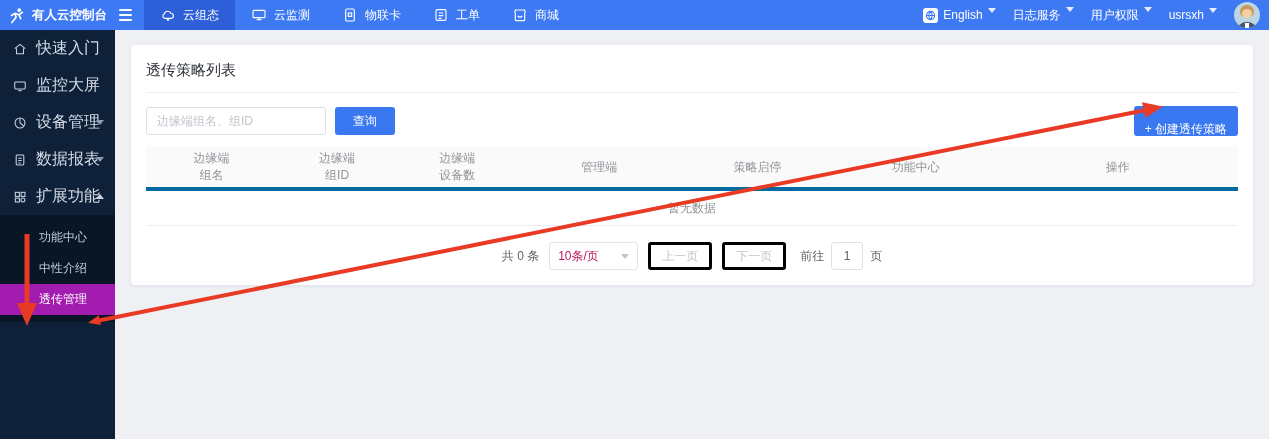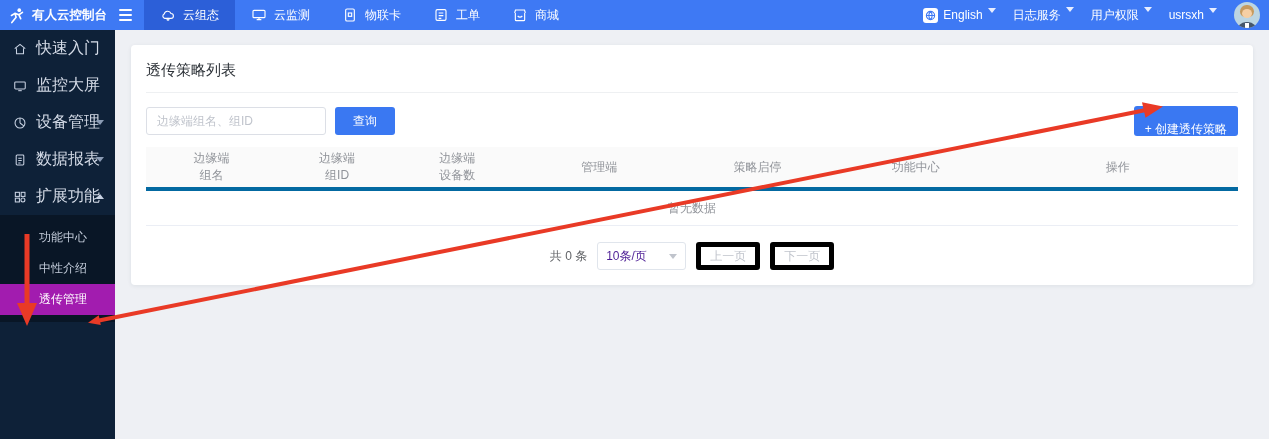--- a/index.html
+++ b/index.html
@@ -43,23 +43,23 @@
   .card-title { font-size:15px; color:#2d3238; padding:16px 0 12px; border-bottom:1px solid #eef0f2; }
   .toolbar { display:flex; align-items:center; margin:13px 0 11px; }
   .search-input { width:180px; height:28px; border:1px solid #dcdfe6; border-radius:3px; padding:0 10px; font-size:12px; color:#606266; outline:none; }
   .search-input::placeholder { color:#c0c4cc; }
   .btn-primary { background:#3a78f2; color:#fff; border:none; border-radius:3px; height:28px; padding:0 18px; font-size:12px; margin-left:9px; cursor:pointer; }
   .btn-create { margin-left:auto; background:#3a78f2; color:#fff; border:none; border-radius:3px; height:26px; padding:15px 11px; font-size:12px; cursor:pointer; }
   .thead { display:grid; grid-template-columns:12% 11% 11% 15% 14% 15% 22%; background:#fafafa; border-bottom:4px solid #0369a1; }
   .th { min-height:40px; display:flex; flex-direction:column; align-items:center; justify-content:center; font-size:12px; color:#909399; line-height:17px; padding:3px 0; }
   .empty-row { height:35px; display:flex; align-items:center; justify-content:center; font-size:12px; color:#909399; border-bottom:1px solid #ebeef5; }
   .pagination { display:flex; align-items:center; justify-content:center; gap:10px; margin-top:16px; font-size:12px; color:#606266; }
-  .page-select { width:89px; height:28px; border:1px solid #e0e5ec; border-radius:3px; display:flex; align-items:center; justify-content:space-between; padding:0 8px; color:#4c1d95; cursor:pointer; background:#fff; }
+  .page-select { width:89px; height:28px; border:1px solid #e0e5ec; border-radius:3px; display:flex; align-items:center; justify-content:space-between; padding:0 8px; color:#be185d; cursor:pointer; background:#fff; }
   .caret-g { width:0; height:0; border-left:4px solid transparent; border-right:4px solid transparent; border-top:5px solid #c0c4cc; }
-  .page-btn { width:64px; height:28px; border:5px solid #000000; border-radius:3px; background:#fff; color:#c0c4cc; font-size:12px; cursor:default; }
+  .page-btn { width:64px; height:28px; border:3px solid #000000; border-radius:3px; background:#fff; color:#c0c4cc; font-size:12px; cursor:default; }
   .goto { display:flex; align-items:center; gap:7px; margin-left:4px; }
   .goto-input { width:32px; height:28px; border:1px solid #dcdfe6; border-radius:3px; text-align:center; font-size:12px; color:#606266; outline:none; }
 
   
   .anno { position:absolute; top:0; left:0; width:1269px; height:439px; pointer-events:none; z-index:10; }
 </style>
 </head>
 <body>
 
 <div class="topbar">
@@ -268,20 +268,25 @@
     </div>
 
     <div class="pagination">
       <span>共 0 条</span>
       <div class="page-select">
         <span>10条/页</span>
         <span class="caret-g"></span>
       </div>
       <button class="page-btn">上一页</button>
       <button class="page-btn">下一页</button>
+      <div class="goto">
+        <span>前往</span>
+        <input class="goto-input" type="text" value="1" style="">
+        <span>页</span>
+      </div>
     </div>
   </div>
 </div>
 
 <svg class="anno" viewBox="0 0 1269 439">
 
   <line x1="27" y1="234" x2="27" y2="304" stroke="#e93a26" stroke-width="5"></line>
   <polygon points="17,303 37,303 27,326" fill="#e93a26"></polygon>
 
   <line x1="99" y1="320.5" x2="1146" y2="110" stroke="#e93a26" stroke-width="4"></line>

